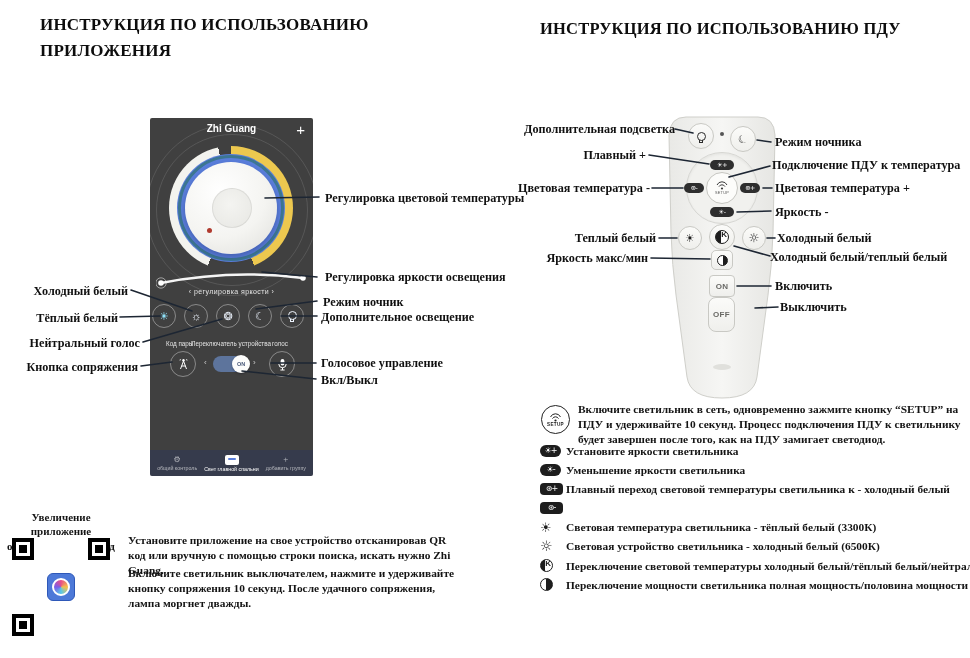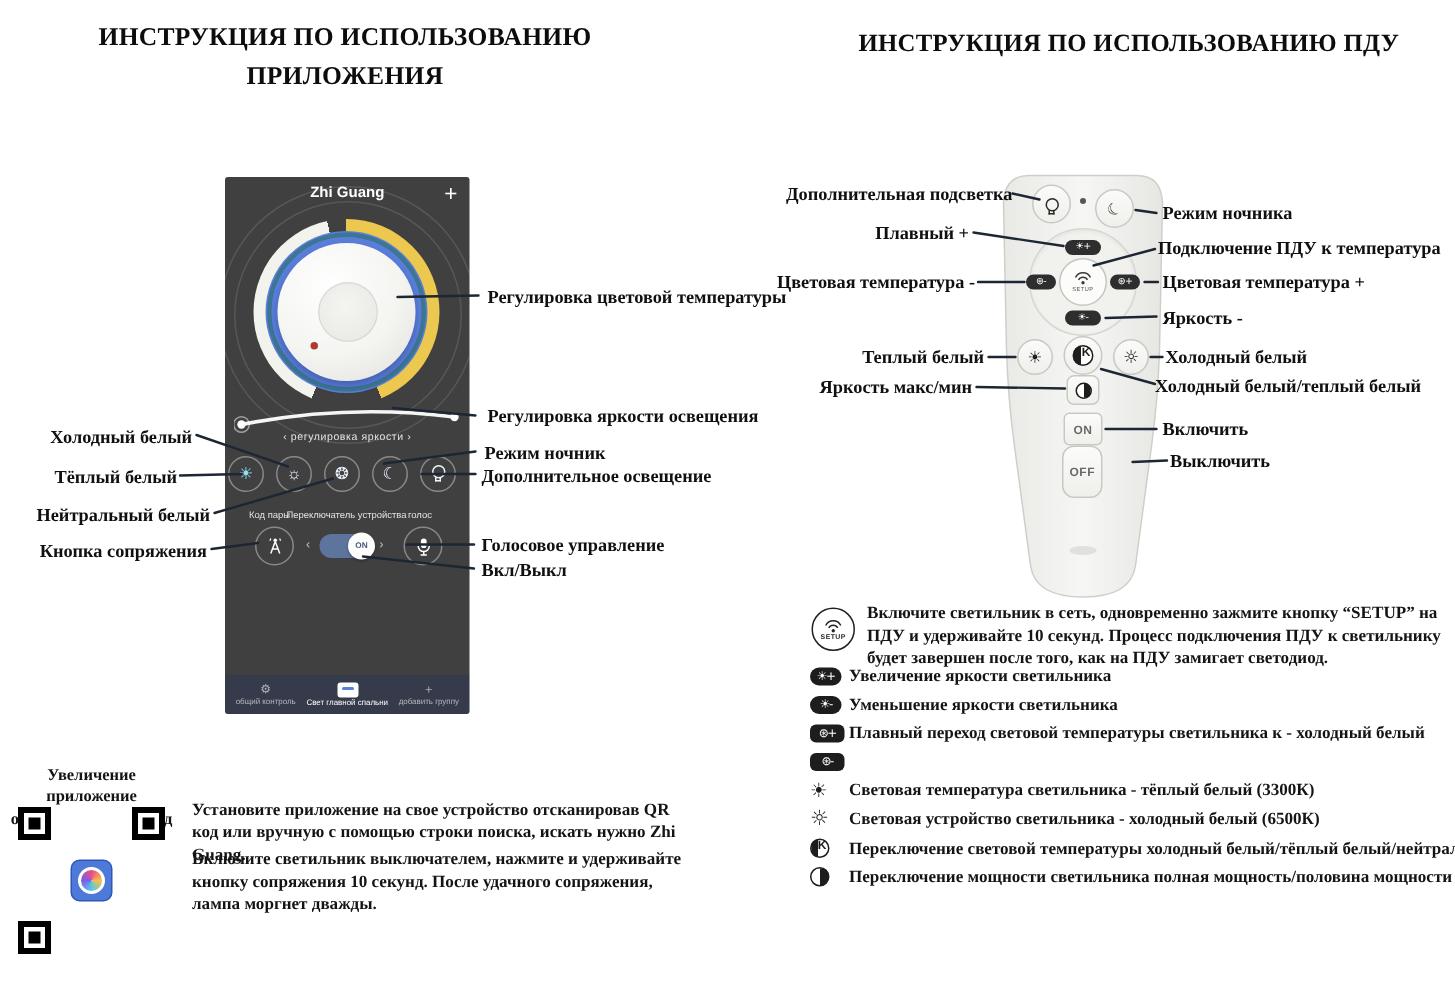--- a/index.html
+++ b/index.html
@@ -1,19 +1,19 @@
 <!DOCTYPE html>
 <html><head>
 <meta charset="utf-8">
 <style>
   html,body{margin:0;padding:0}
   body{width:970px;height:658px;position:relative;background:#fff;overflow:hidden;
        font-family:"Liberation Serif",serif;color:#111}
   .abs{position:absolute}
-  .title{font-weight:bold;font-size:17px;text-align:center;line-height:1.55;letter-spacing:.2px;color:#0d0d0d}
+  .title{font-weight:bold;font-size:17px;text-align:left;line-height:1.55;letter-spacing:.2px;color:#0d0d0d}
   .callout{position:absolute;font-weight:bold;font-size:12.2px;white-space:nowrap;color:#101010}
   .callout.r{text-align:right}
   .para{position:absolute;font-weight:bold;font-size:11.4px;line-height:1.3;color:#141414}
   svg.overlay{position:absolute;left:0;top:0;pointer-events:none}
   .overlay line{stroke:#1d2633;stroke-width:1.6;stroke-linecap:round}
 
   
   .app{position:absolute;left:150px;top:118px;width:163px;height:358px;background:#404040;
        border-radius:2px;font-family:"Liberation Sans",sans-serif;overflow:hidden}
   .app-header{position:absolute;top:5px;left:0;right:0;height:16px}
@@ -181,21 +181,21 @@
     </div>
     <div class="nav-item">
       <span class="glyph">＋</span>
       <span class="lbl">добавить группу</span>
     </div>
   </div>
 </div>
 
 <div class="callout r" style="left:0;width:128px;top:284px">Холодный белый</div>
 <div class="callout r" style="left:0;width:118px;top:311px">Тёплый белый</div>
-<div class="callout r" style="left:0;width:140px;top:336px">Нейтральный белый</div>
+<div class="callout r" style="left:0;width:140px;top:336px">Нейтральный голос</div>
 <div class="callout r" style="left:0;width:138px;top:360px">Кнопка сопряжения</div>
 
 <div class="callout" style="left:325px;top:191px">Регулировка цветовой температуры</div>
 <div class="callout" style="left:325px;top:270px">Регулировка яркости освещения</div>
 <div class="callout" style="left:323px;top:295px">Режим ночник</div>
 <div class="callout" style="left:321px;top:310px">Дополнительное освещение</div>
 <div class="callout" style="left:321px;top:356px">Голосовое управление</div>
 <div class="callout" style="left:321px;top:373px">Вкл/Выкл</div>
 
 <div class="para" style="left:6px;top:510px;width:110px;text-align:center;font-size:11px">
@@ -292,21 +292,21 @@
   </svg>
   <span class="setup-txt">SETUP</span>
 </div>
 <div class="para" style="left:578px;top:402px;width:388px">Включите светильник в сеть, одновременно зажмите кнопку “SETUP” на ПДУ и удерживайте 10 секунд. Процесс подключения ПДУ к светильнику будет завершен после того, как на ПДУ замигает светодиод.</div>
 
 <div class="legend">
   <div class="legend-row">
     <span class="legend-ic">
         <span class="lpill">☀+</span>
       </span>
-    <span class="legend-tx">Увеличение яркости светильника</span>
+    <span class="legend-tx">Установите яркости светильника</span>
   </div>
   <div class="legend-row">
     <span class="legend-ic">
         <span class="lpill">☀-</span>
       </span>
     <span class="legend-tx">Уменьшение яркости светильника</span>
   </div>
   <div class="legend-row">
     <span class="legend-ic">
         <span class="lpill" style="border-radius:4px;width:23px">⊛+</span>

